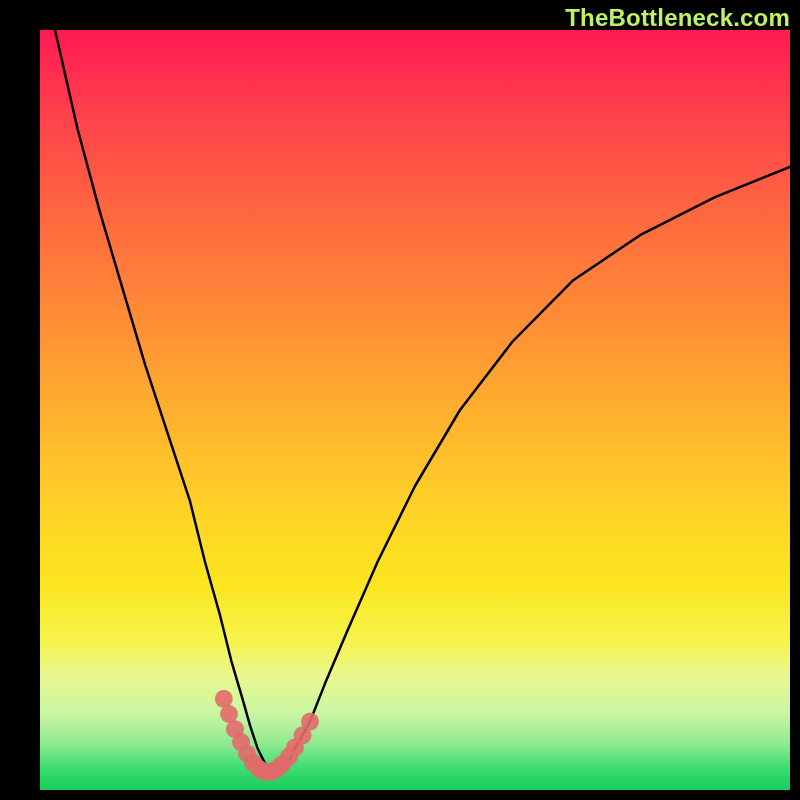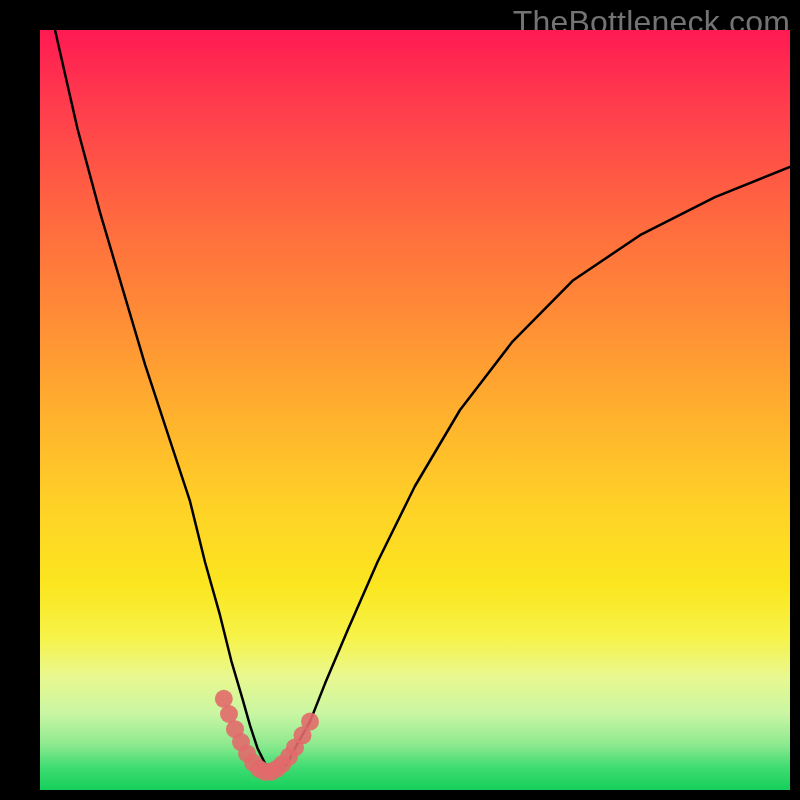--- a/index.html
+++ b/index.html
@@ -40,23 +40,23 @@
       #c9f6a3 90%,
       #8ee98f 94%,
       #3fdc72 97%,
       #16cf5a 100%
     );
   }
   .watermark {
     position: absolute;
     top: 4px;
     right: 10px;
-    font-size: 32px;
-    font-weight: 400;
-    color: #737373;
+    font-size: 24px;
+    font-weight: 700;
+    color: #bef264;
     letter-spacing: 0.2px;
   }
   svg.curve {
     position: absolute;
     left: 0;
     top: 0;
     width: 750px;
     height: 760px;
   }
 </style>

